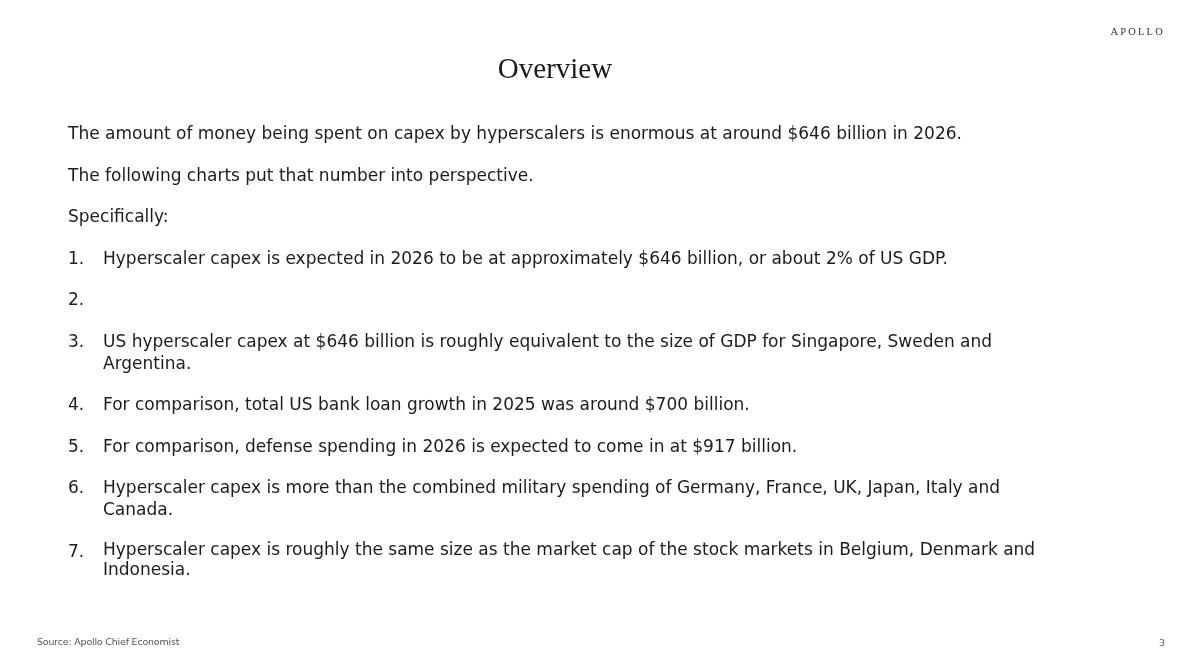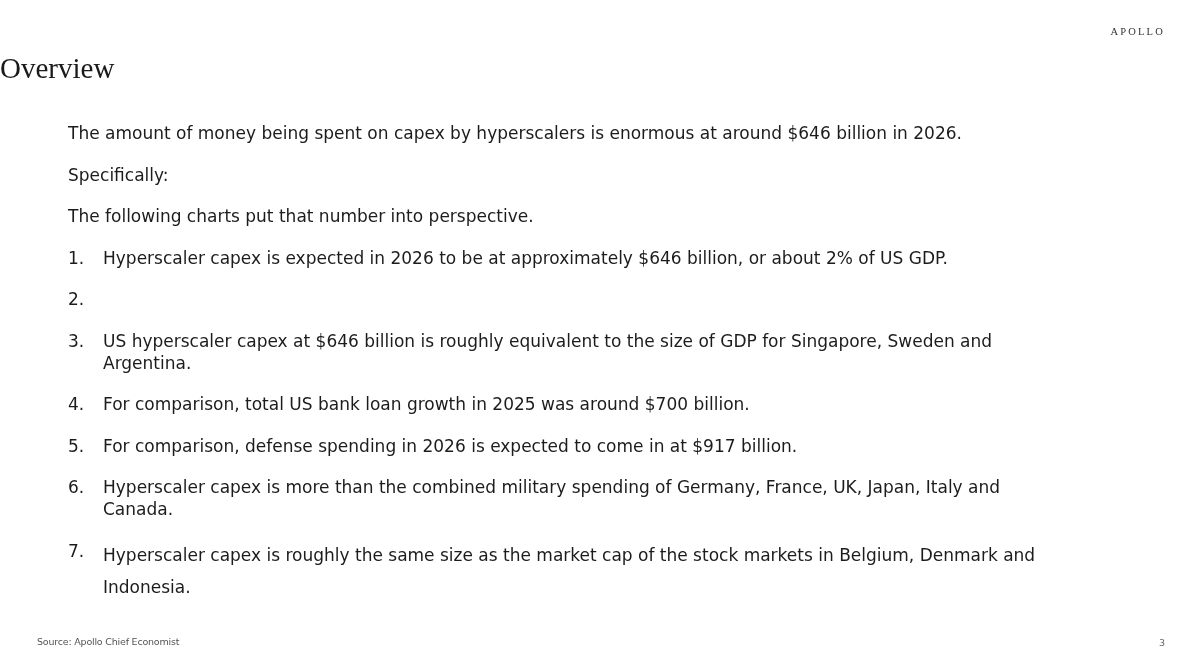--- a/index.html
+++ b/index.html
@@ -22,20 +22,21 @@
       font-family: "Liberation Serif", "DejaVu Serif", serif;
       font-size: 10.5px;
       letter-spacing: 2.2px;
       color: #333333;
     }
     .title {
       position: absolute;
       top: 52px;
       left: 0;
       width: 1110px;
+      text-align: center;
       font-family: "Liberation Serif", "DejaVu Serif", serif;
       font-size: 29px;
       color: #1a1a1a;
       font-weight: normal;
       margin: 0;
     }
     .content {
       position: absolute;
       left: 68px;
       top: 122px;
@@ -59,21 +60,21 @@
     }
     .list-num {
       width: 35px;
       flex: 0 0 35px;
     }
     .list-text {
       flex: 1 1 auto;
       max-width: 960px;
     }
     .list-item.last .list-text {
-      line-height: 32px;
+      line-height: 20px;
       margin-top: -1px;
     }
     .footer-source {
       position: absolute;
       left: 37px;
       top: 636px;
       font-size: 9.5px;
       color: #555555;
       letter-spacing: -0.2px;
       text-align: right;
@@ -88,22 +89,22 @@
   </style>
 </head>
 <body>
 
 <div class="brand">APOLLO</div>
 
 <h1 class="title">Overview</h1>
 
 <div class="content">
   <p class="para">The amount of money being spent on capex by hyperscalers is enormous at around $646 billion in 2026.</p>
+  <p class="para">The following charts put that number into perspective.</p>
   <p class="para">Specifically:</p>
-  <p class="para">The following charts put that number into perspective.</p>
 
   <ol class="list">
     <li class="list-item">
       <span class="list-num">1.</span>
       <span class="list-text">Hyperscaler capex is expected in 2026 to be at approximately $646 billion, or about 2% of US GDP.</span>
     </li>
     <li class="list-item">
       <span class="list-num">2.</span>
     </li>
     <li class="list-item">

